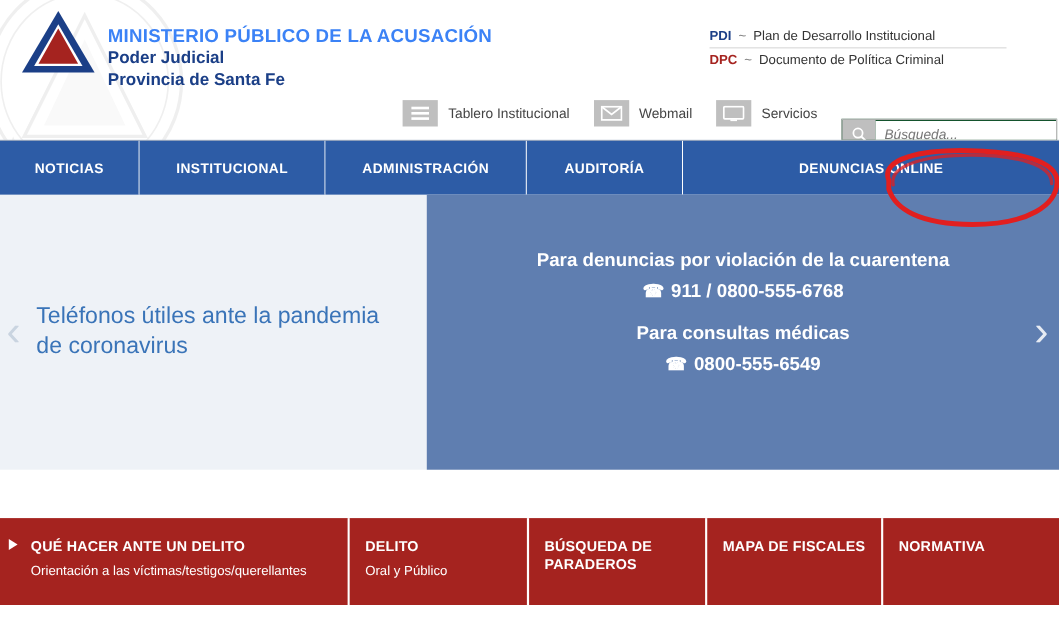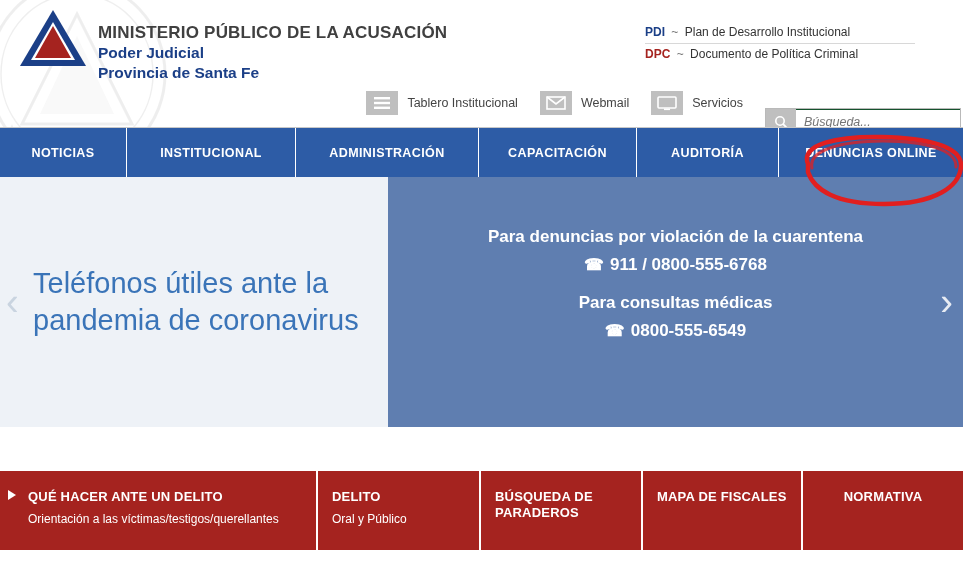--- a/index.html
+++ b/index.html
@@ -34,21 +34,21 @@
     position: absolute;
     left: 18px; top: 8px;
     width: 70px; height: 62px;
   }
   .org-titles {
     position: absolute;
     left: 98px; top: 22px;
     line-height: 1.25;
   }
   .org-line1 {
-    color: #404040;
+    color: #3b82f6;
     font-size: 17px;
     font-weight: bold;
     letter-spacing: 0.2px;
   }
   .org-line2, .org-line3 {
     color: #1b3f87;
     font-size: 15.5px;
     font-weight: bold;
   }
 
@@ -161,21 +161,21 @@
   }
   .hero-left {
     width: 388px;
     display: flex;
     align-items: center;
     padding-left: 33px;
     padding-right: 20px;
   }
   .hero-title {
     color: #3a74b8;
-    font-size: 29px;
+    font-size: 21px;
     line-height: 1.28;
     font-weight: normal;
   }
   .hero-right {
     flex: 1 1 auto;
     background: #5f7eb0;
     position: relative;
     color: #ffffff;
     padding-top: 28px;
   }
@@ -227,21 +227,21 @@
     color: #ffffff;
     border-right: 2px solid #ffffff;
     padding: 18px 14px 0 14px;
     position: relative;
   }
   .card:last-child { border-right: none; }
   .card.c1 { flex: 0 0 318px; }
   .card.c2 { flex: 0 0 163px; }
   .card.c3 { flex: 0 0 162px; }
   .card.c4 { flex: 0 0 160px; }
-  .card.c5 { flex: 1 1 auto; text-align: center; }
+  .card.c5 { flex: 1 1 auto; }
   .card-title {
     font-size: 13px;
     font-weight: bold;
     line-height: 1.2;
     letter-spacing: .2px;
   }
   .card.c1 .card-title { padding-left: 14px; }
   .card-sub {
     font-size: 12px;
     margin-top: 7px;
@@ -351,21 +351,20 @@
         </span>
         <input type="text" placeholder="Búsqueda..." style="">
       </div>
     </div>
   </div>
 
   <div class="nav">
     <div class="nav-item w-not">NOTICIAS</div>
     <div class="nav-item w-inst">INSTITUCIONAL</div>
     <div class="nav-item w-adm">ADMINISTRACIÓN</div>
-    <div class="nav-item w-cap">CAPACITACIÓN</div>
     <div class="nav-item w-aud">AUDITORÍA</div>
     <div class="nav-item w-den">DENUNCIAS ONLINE</div>
   </div>
 
   <div class="hero">
     <div class="arrow left">‹</div>
 
     <div class="hero-left">
       <div class="hero-title">Teléfonos útiles ante la pandemia de coronavirus</div>
     </div>

